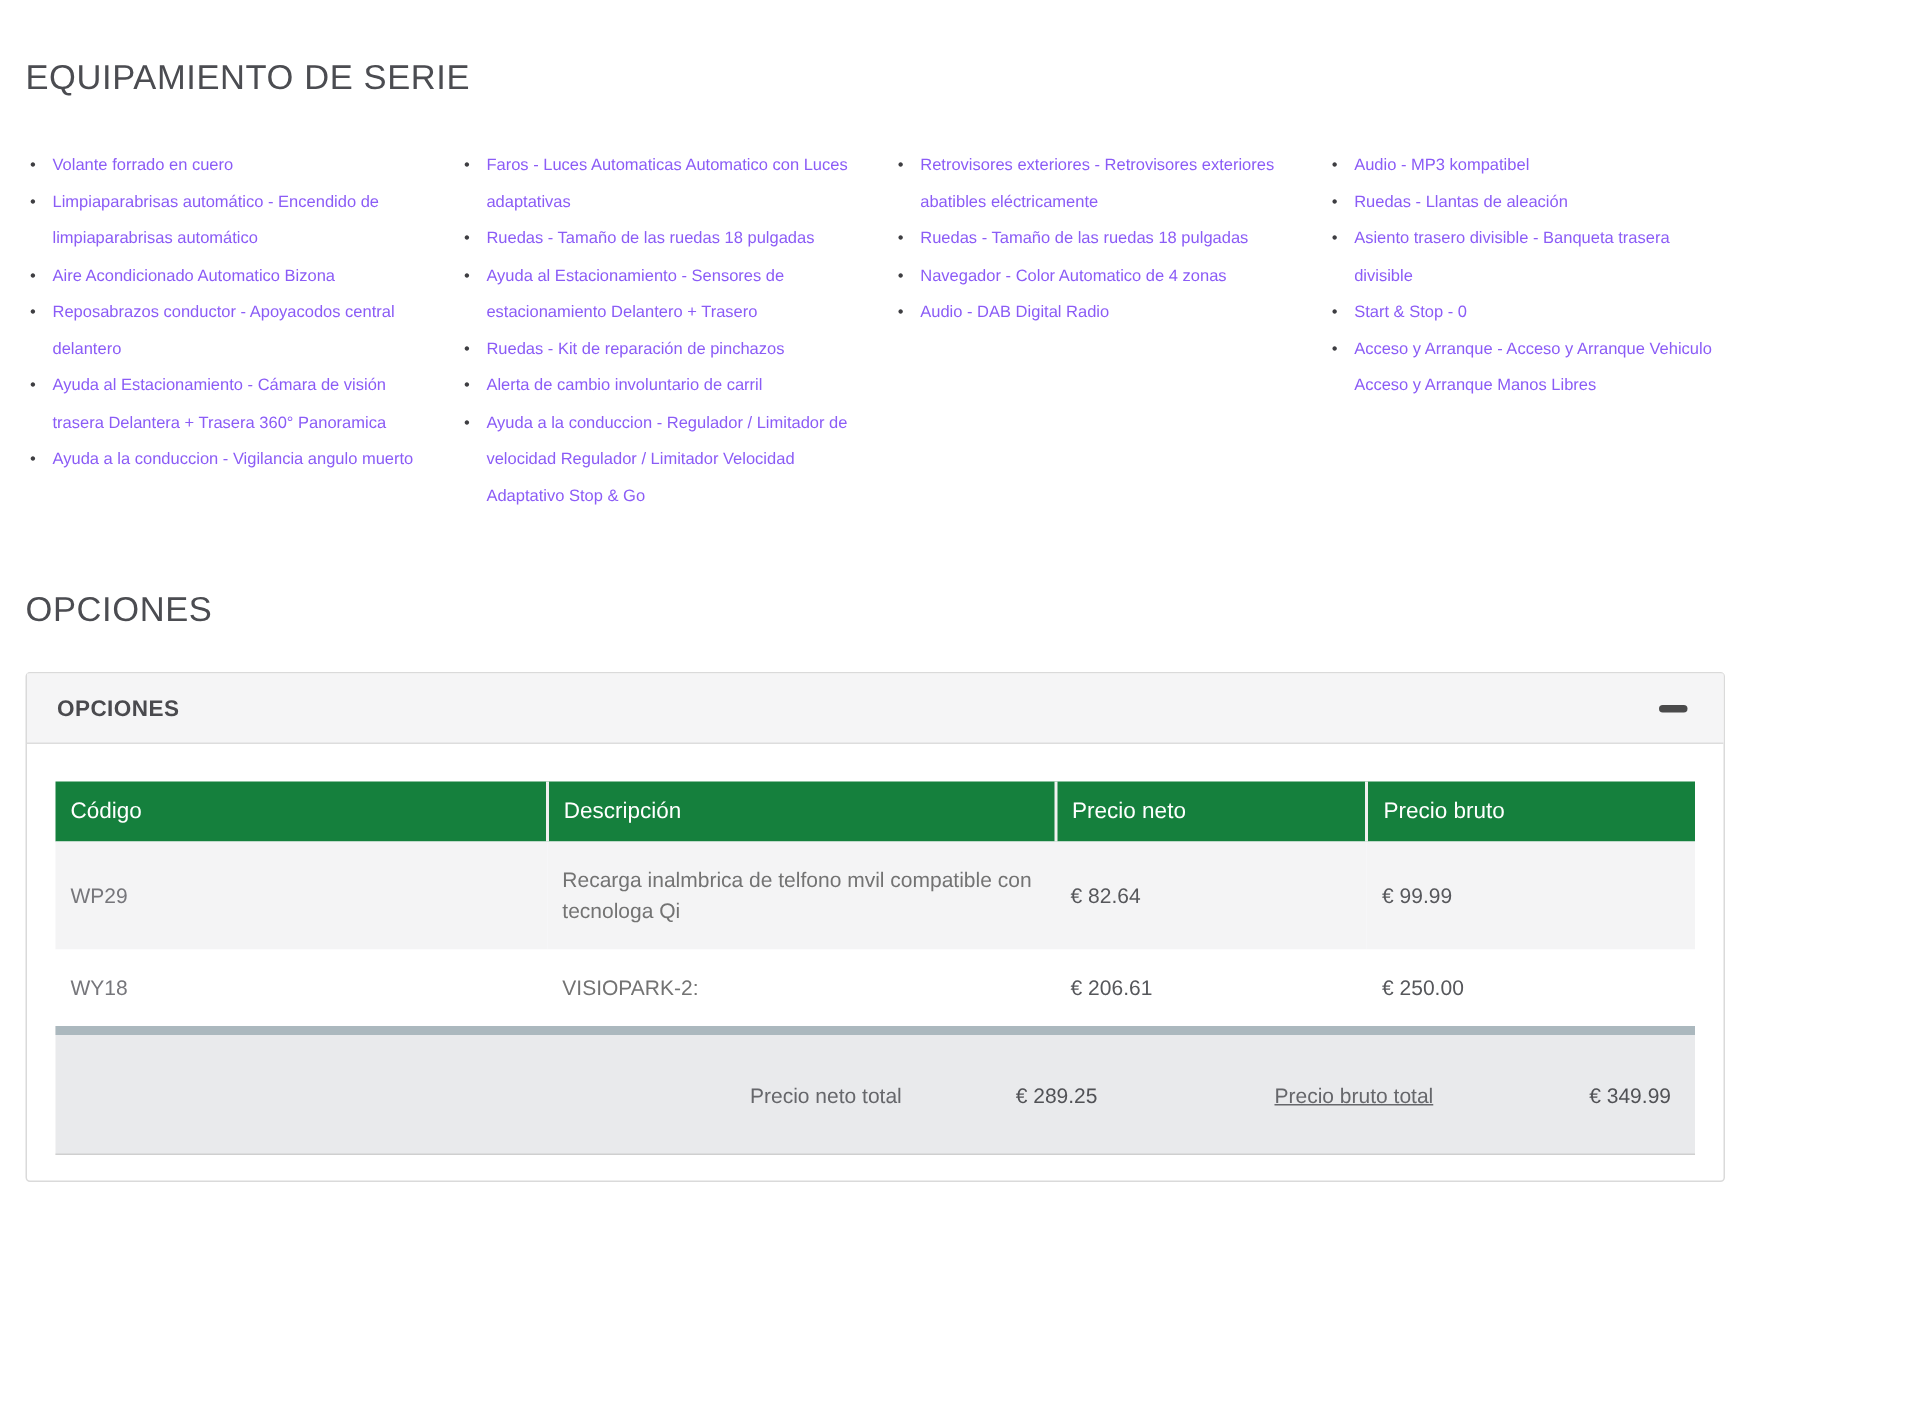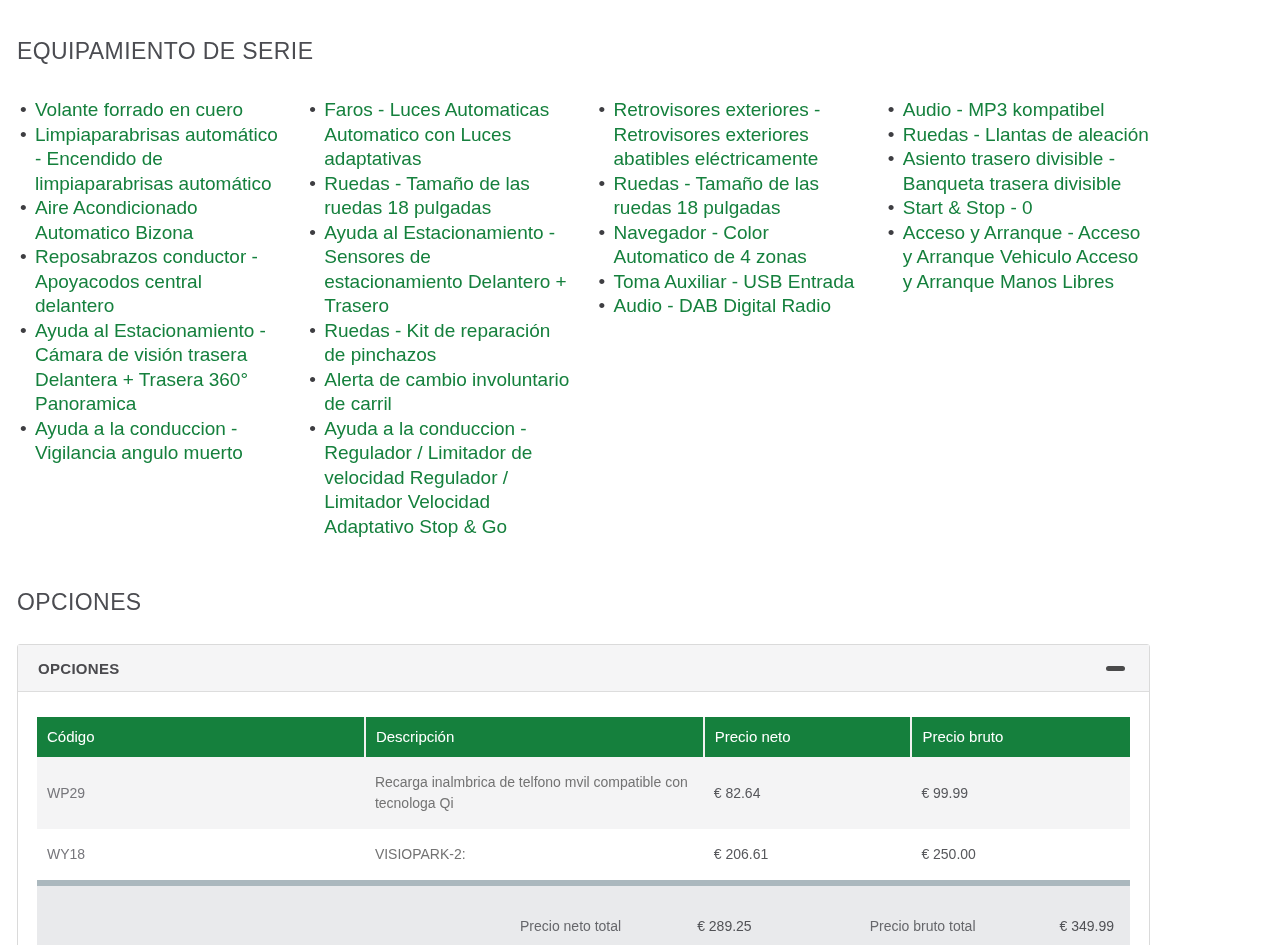--- a/index.html
+++ b/index.html
@@ -25,23 +25,23 @@
   .equip-columns {
     display: flex;
     gap: 24px;
     margin-bottom: 50px;
   }
   .equip-col { flex: 1 1 0; min-width: 0; }
   .equip-col ul { list-style: none; margin: 0; padding: 0; }
   .equip-col li {
     position: relative;
     padding-left: 18px;
-    font-size: 19px;
+    font-size: 11px;
     line-height: 24.5px;
-    color: #15803d;
+    color: #8b5cf6;
     max-width: 293px;
   }
   .equip-col li::before {
     content: "\2022";
     position: absolute;
     left: 3px;
     top: 0;
     color: #3e3e42;
   }
 
@@ -112,21 +112,21 @@
     align-items: center;
     justify-content: flex-end;
     padding-right: 16px;
     font-size: 14px;
     gap: 48px;
   }
   .totals-bar .tot-label { color: #66676b; }
   .totals-bar .tot-value { color: #515256; }
   .totals-bar .g1 { margin-right: 28px; }
   .totals-bar .g2 { margin-right: 70px; }
-  .totals-bar .g3 { margin-right: 36px; }
+  .totals-bar .g3 { margin-right: 56px; text-decoration: underline; }
 </style>
 </head>
 <body>
 
 <div class="container">
 
   <h2 class="section-title" id="equip-title">EQUIPAMIENTO DE SERIE</h2>
 
   <div class="equip-columns">
     <div class="equip-col">
@@ -147,21 +147,20 @@
         <li>Ruedas - Kit de reparación de pinchazos</li>
         <li>Alerta de cambio involuntario de carril</li>
         <li>Ayuda a la conduccion - Regulador / Limitador de velocidad Regulador / Limitador Velocidad Adaptativo Stop &amp; Go</li>
       </ul>
     </div>
     <div class="equip-col">
       <ul>
         <li>Retrovisores exteriores - Retrovisores exteriores abatibles eléctricamente</li>
         <li>Ruedas - Tamaño de las ruedas 18 pulgadas</li>
         <li>Navegador - Color Automatico de 4 zonas</li>
-        <li>Toma Auxiliar - USB Entrada</li>
         <li>Audio - DAB Digital Radio</li>
       </ul>
     </div>
     <div class="equip-col">
       <ul>
         <li>Audio - MP3 kompatibel</li>
         <li>Ruedas - Llantas de aleación</li>
         <li>Asiento trasero divisible - Banqueta trasera divisible</li>
         <li>Start &amp; Stop - 0</li>
         <li>Acceso y Arranque - Acceso y Arranque Vehiculo Acceso y Arranque Manos Libres</li>

